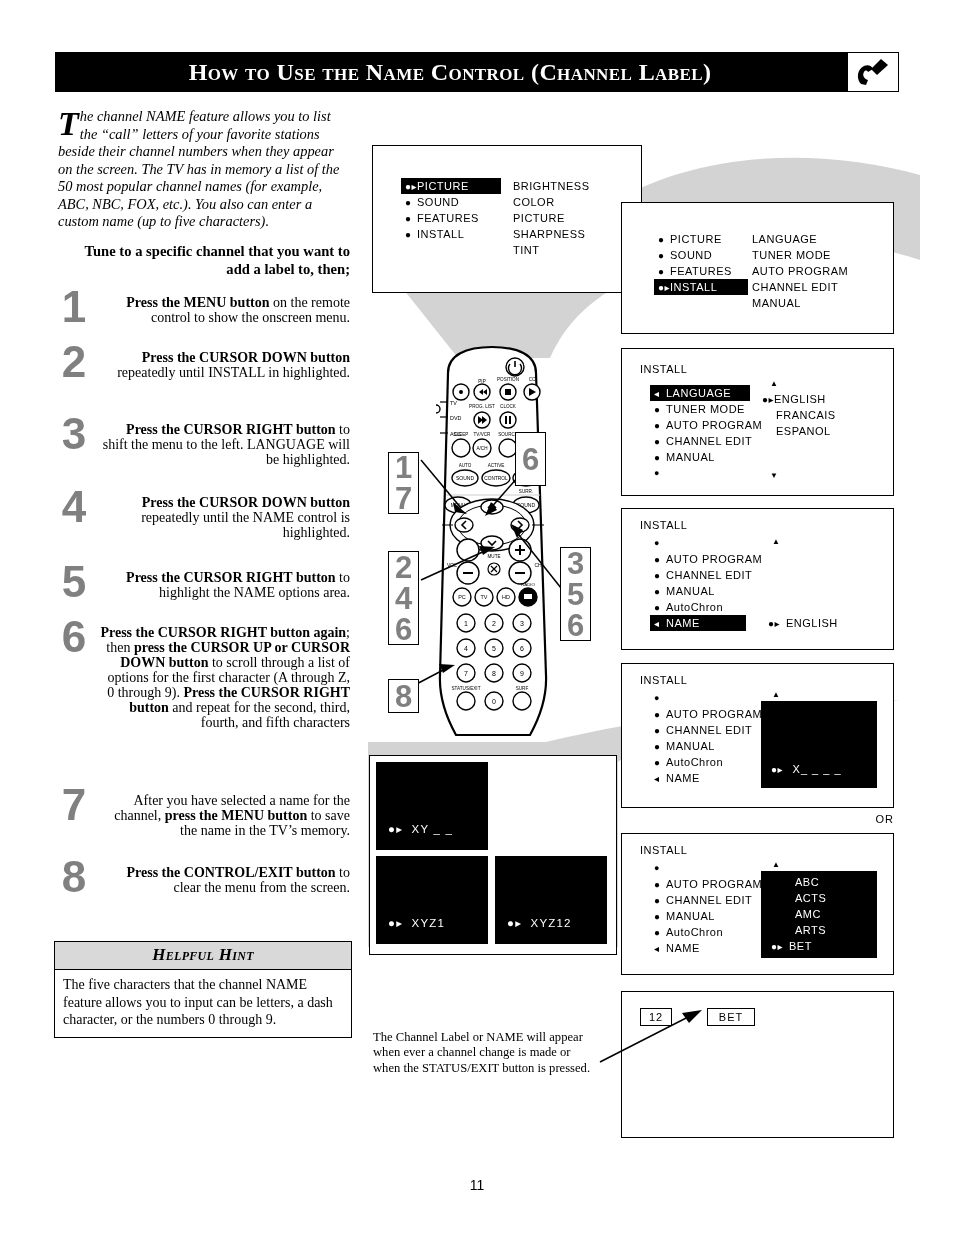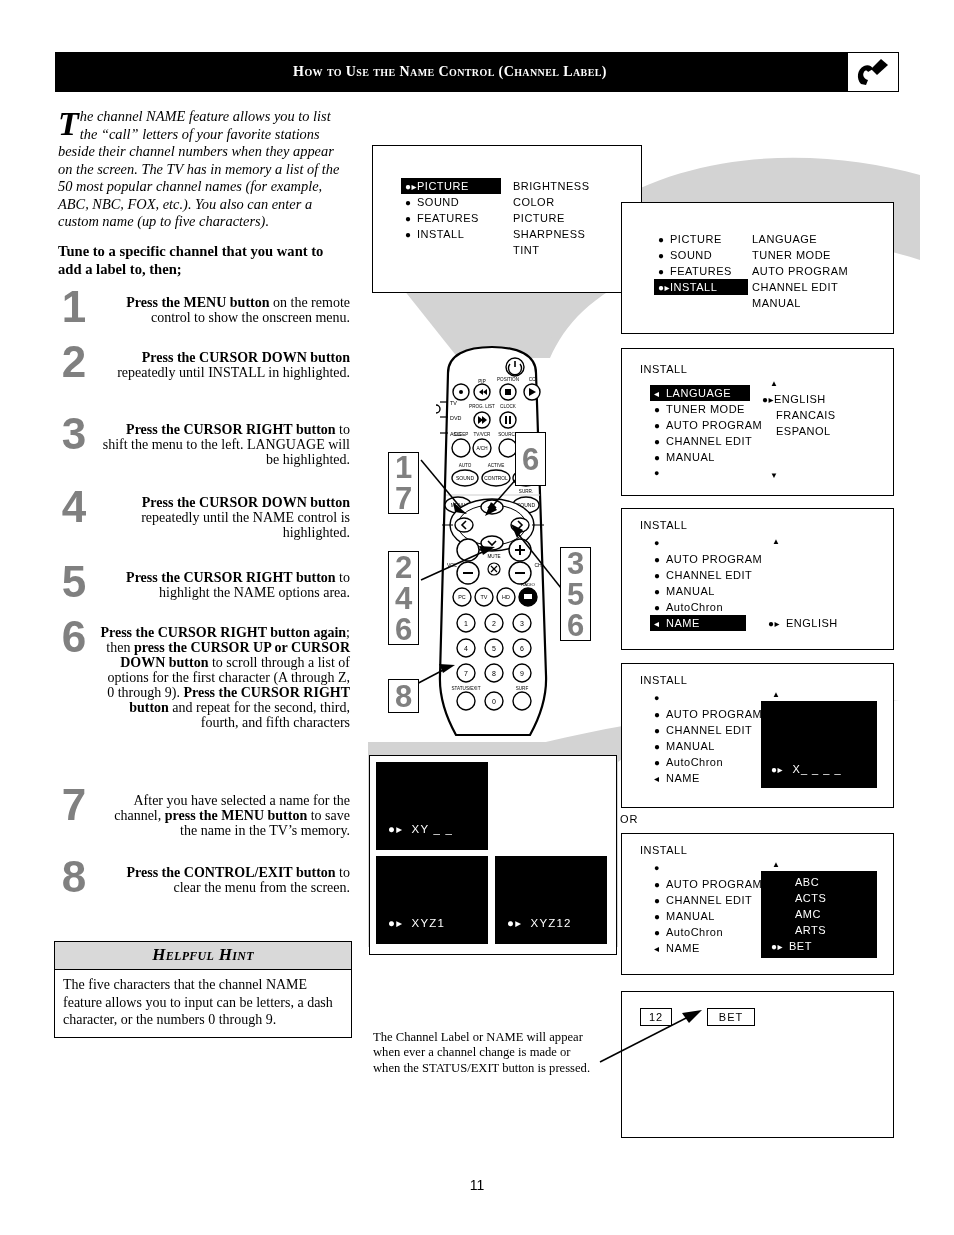--- a/index.html
+++ b/index.html
@@ -2,34 +2,34 @@
 <html><head>
 <meta charset="utf-8">
 <style>
   html,body{margin:0;padding:0;background:#fff;}
   body{width:954px;height:1235px;position:relative;font-family:"Liberation Serif",serif;color:#000;}
   .page{position:absolute;left:0;top:0;width:954px;height:1235px;overflow:hidden;}
 
   
   #header-bar{position:absolute;left:55px;top:52px;width:844px;height:40px;background:#000;}
   #header-title{position:absolute;left:0;top:0;width:790px;height:40px;color:#fff;
-      font-family:"Liberation Serif",serif;font-weight:bold;font-size:14px;
+      font-family:"Liberation Serif",serif;font-weight:bold;font-size:24px;
       font-variant:small-caps;letter-spacing:.4px;display:flex;align-items:center;justify-content:center;}
   #header-logo{position:absolute;right:0px;top:0px;width:52px;height:40px;background:#fff;border:1px solid #000;
       box-sizing:border-box;display:flex;align-items:center;justify-content:center;}
   #header-logo svg{display:block;}
 
   
   #intro{position:absolute;left:58px;top:108px;width:292px;font-size:14.4px;line-height:17.5px;
       font-style:italic;font-family:"Liberation Serif",serif;text-align:left;}
   #intro .dropcap{float:left;font-size:34px;line-height:28px;font-weight:bold;font-style:italic;
       padding-right:1px;padding-top:2px;}
 
   #tune-line{position:absolute;left:58px;top:242px;width:292px;font-size:14.6px;line-height:18px;
-      font-weight:bold;font-family:"Liberation Serif",serif;}
+      font-weight:bold;font-family:"Liberation Serif",serif;text-align:right;}
 
   .step{position:absolute;left:58px;width:292px;}
   .step .num{position:absolute;left:0;top:-10px;width:32px;text-align:center;
       font-family:"Liberation Sans",sans-serif;font-weight:bold;font-size:44px;color:#808080;line-height:44px;}
   .step .txt{margin-left:40px;font-size:14px;line-height:15px;font-family:"Liberation Serif",serif;text-align:right;}
   .step b{font-weight:bold;}
 
   
   #hint-box{position:absolute;left:54px;top:941px;width:298px;border:1.4px solid #000;box-sizing:border-box;background:#fff;}
   #hint-title{background:#d9d9d9;border-bottom:1.4px solid #000;text-align:center;
@@ -58,21 +58,21 @@
 
   
   #panels-frame{position:absolute;left:369px;top:755px;width:248px;height:200px;border:1.5px solid #000;box-sizing:border-box;background:#fff;}
   .panel{position:absolute;background:#000;}
   .panel .ptxt{position:absolute;left:12px;bottom:14px;color:#fff;font-family:"Liberation Sans",sans-serif;
       font-size:11.5px;letter-spacing:1.2px;white-space:nowrap;}
 
   #caption{position:absolute;left:373px;top:1030px;width:225px;font-size:12.6px;line-height:15.4px;
       font-family:"Liberation Serif",serif;}
 
-  #or-label{position:absolute;left:620px;top:813px;width:274px;text-align:left;
+  #or-label{position:absolute;left:620px;top:813px;width:274px;text-align:right;
       font-family:"Liberation Sans",sans-serif;font-size:11px;letter-spacing:1px;}
 
   .minibox{position:absolute;border:1.3px solid #000;box-sizing:border-box;background:#fff;
       font-family:"Liberation Sans",sans-serif;font-size:11px;letter-spacing:1px;
       display:flex;align-items:center;justify-content:center;}
 </style>
 </head>
 <body>
 
 <div class="page">

